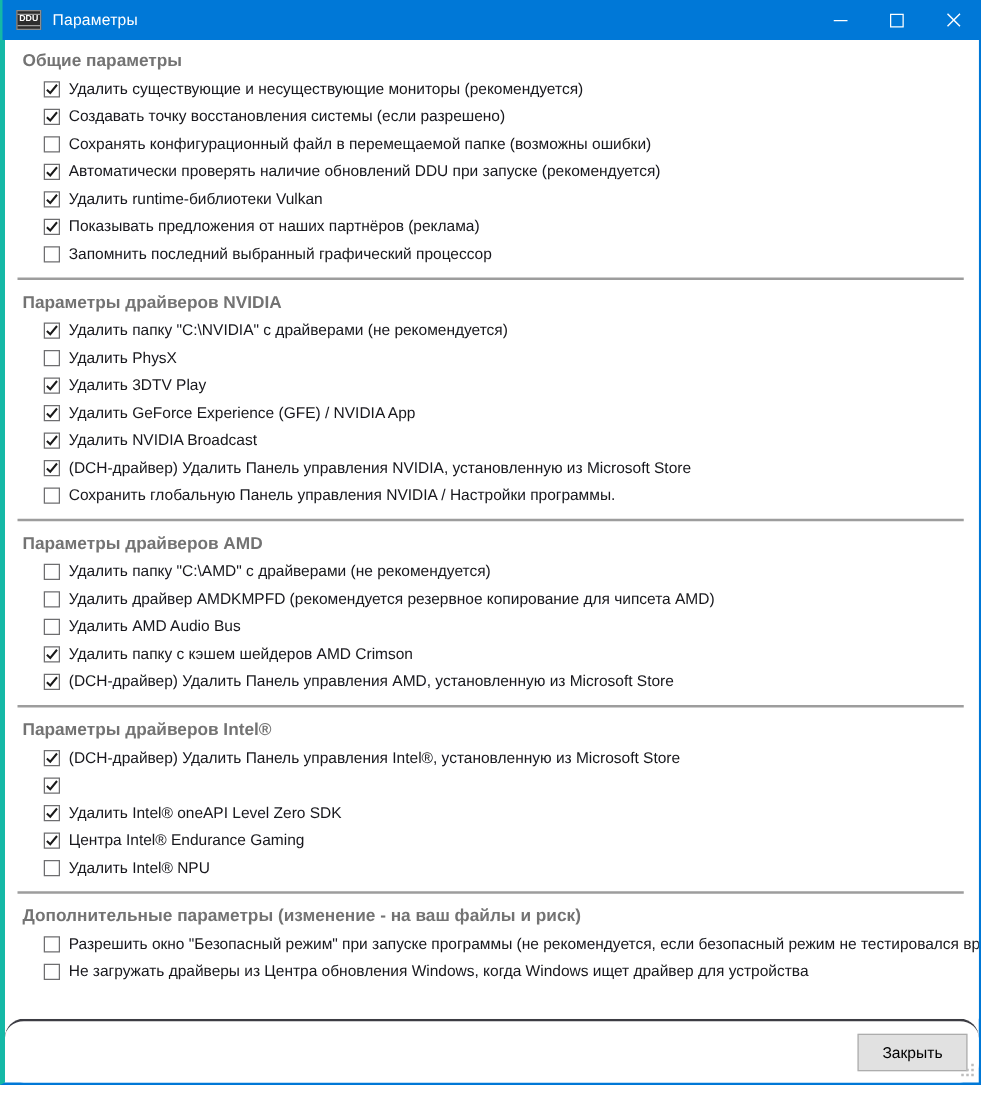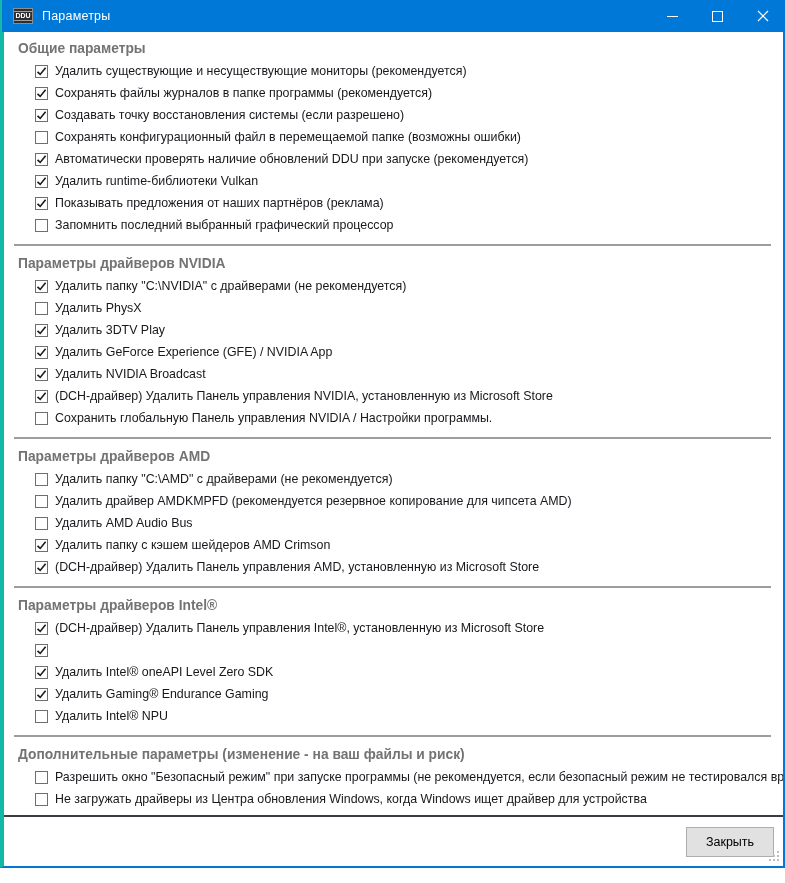--- a/index.html
+++ b/index.html
@@ -48,21 +48,21 @@
     width:13px; height:13px; flex:0 0 13px; box-sizing:border-box;
     border:1px solid #6e6e70; background:#ffffff; margin-right:7px;
     display:flex; align-items:center; justify-content:center;
   }
   .lbl { font-size:12.4px; color:#17171c; }
   .sep { height:2px; background:#9d9d9d; margin:8px 12px 0 10px; }
   
   .footer {
     flex:0 0 49px; border-top:2px solid #3c3c43; background:#ffffff;
     display:flex; align-items:center; justify-content:flex-end;
-    padding-right:9px; position:relative;
+    padding-right:9px; position:relative;border-radius:15px;
   }
   .close-btn {
     width:88px; height:30px; background:#e1e1e1; border:1px solid #adadad;
     font-family:"Liberation Sans","DejaVu Sans",sans-serif;
     font-size:12.5px; color:#000000; display:flex; align-items:center; justify-content:center;
   }
   .grip { position:absolute; right:2px; bottom:3px; width:14px; height:14px; }
   .grip::after {
     content:""; position:absolute; left:0; top:0; width:2px; height:2px; background:transparent;
     box-shadow: 10px 10px 0 #bdbdbd, 10px 6px 0 #bdbdbd, 10px 2px 0 #bdbdbd,
@@ -104,28 +104,20 @@
             </svg>
           </span>
           <span class="lbl">Удалить существующие и несуществующие мониторы (рекомендуется)</span>
         </label>
         <label class="row">
           <span class="cb">
             <svg width="11" height="11" viewBox="0 0 11 11">
               <polyline points="1.5,5.8 4.2,8.4 9.6,1.8" fill="none" stroke="#1a1a1a" stroke-width="1.6"></polyline>
             </svg>
           </span>
-          <span class="lbl">Сохранять файлы журналов в папке программы (рекомендуется)</span>
-        </label>
-        <label class="row">
-          <span class="cb">
-            <svg width="11" height="11" viewBox="0 0 11 11">
-              <polyline points="1.5,5.8 4.2,8.4 9.6,1.8" fill="none" stroke="#1a1a1a" stroke-width="1.6"></polyline>
-            </svg>
-          </span>
           <span class="lbl">Создавать точку восстановления системы (если разрешено)</span>
         </label>
         <label class="row">
           <span class="cb"></span>
           <span class="lbl">Сохранять конфигурационный файл в перемещаемой папке (возможны ошибки)</span>
         </label>
         <label class="row">
           <span class="cb">
             <svg width="11" height="11" viewBox="0 0 11 11">
               <polyline points="1.5,5.8 4.2,8.4 9.6,1.8" fill="none" stroke="#1a1a1a" stroke-width="1.6"></polyline>
@@ -263,21 +255,21 @@
             </svg>
           </span>
           <span class="lbl">Удалить Intel® oneAPI Level Zero SDK</span>
         </label>
         <label class="row">
           <span class="cb">
             <svg width="11" height="11" viewBox="0 0 11 11">
               <polyline points="1.5,5.8 4.2,8.4 9.6,1.8" fill="none" stroke="#1a1a1a" stroke-width="1.6"></polyline>
             </svg>
           </span>
-          <span class="lbl">Удалить Gaming® Endurance Gaming</span>
+          <span class="lbl">Центра Intel® Endurance Gaming</span>
         </label>
         <label class="row">
           <span class="cb"></span>
           <span class="lbl">Удалить Intel® NPU</span>
         </label>
       </div>
       <div class="sep"></div>
       <div class="section">
         <div class="heading">Дополнительные параметры (изменение - на ваш файлы и риск)</div>
         <label class="row">

